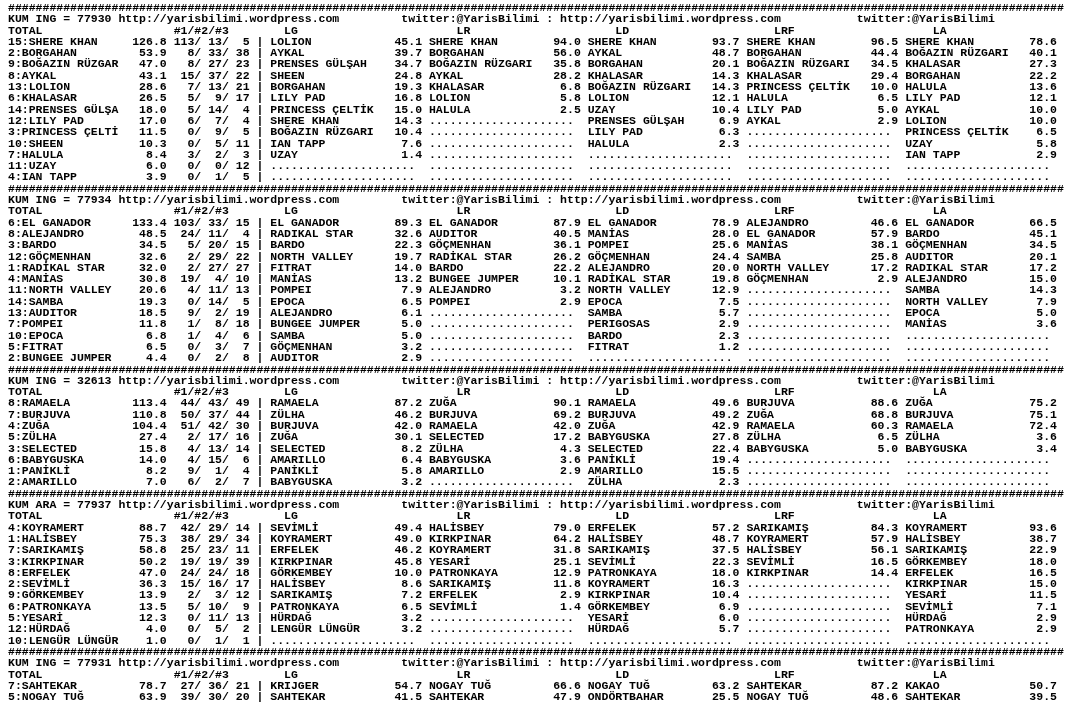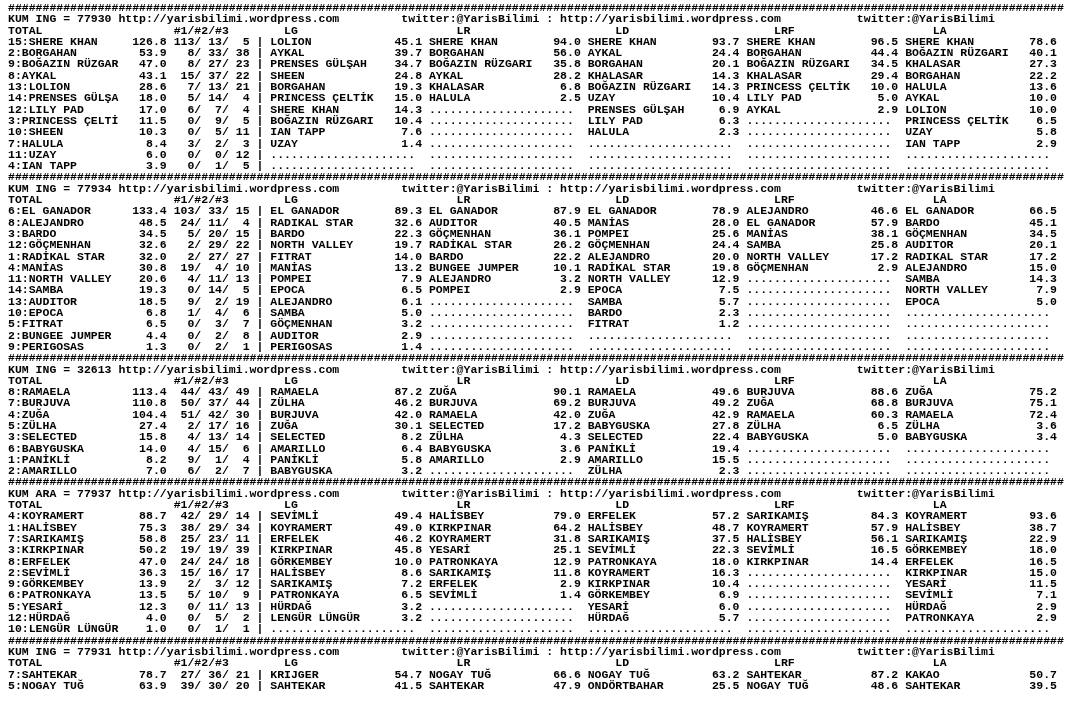--- a/index.html
+++ b/index.html
@@ -26,47 +26,48 @@
   }
 </style>
 </head>
 <body>
 
 <div id="report">
     <div class="line">#########################################################################################################################################################</div>
     <div class="line">KUM ING = 77930 http://yarisbilimi.wordpress.com         twitter:@YarisBilimi : http://yarisbilimi.wordpress.com           twitter:@YarisBilimi</div>
     <div class="line">TOTAL                   #1/#2/#3        LG                       LR                     LD                     LRF                    LA                 </div>
     <div class="line">15:SHERE KHAN     126.8 113/ 13/  5 | LOLION            45.1 SHERE KHAN        94.0 SHERE KHAN        93.7 SHERE KHAN        96.5 SHERE KHAN        78.6 </div>
-    <div class="line">2:BORGAHAN         53.9   8/ 33/ 38 | AYKAL             39.7 BORGAHAN          56.0 AYKAL             24.4 BORGAHAN          44.4 BOĞAZIN RÜZGARI   40.1 </div>
+    <div class="line">2:BORGAHAN         53.9   8/ 33/ 38 | AYKAL             39.7 BORGAHAN          56.0 AYKAL             48.7 BORGAHAN          44.4 BOĞAZIN RÜZGARI   40.1 </div>
     <div class="line">9:BOĞAZIN RÜZGAR   47.0   8/ 27/ 23 | PRENSES GÜLŞAH    34.7 BOĞAZIN RÜZGARI   35.8 BORGAHAN          20.1 BOĞAZIN RÜZGARI   34.5 KHALASAR          27.3 </div>
     <div class="line">8:AYKAL            43.1  15/ 37/ 22 | SHEEN             24.8 AYKAL             28.2 KHALASAR          14.3 KHALASAR          29.4 BORGAHAN          22.2 </div>
     <div class="line">13:LOLION          28.6   7/ 13/ 21 | BORGAHAN          19.3 KHALASAR           6.8 BOĞAZIN RÜZGARI   14.3 PRINCESS ÇELTİK   10.0 HALULA            13.6 </div>
+    <div class="line">6:KHALASAR         26.5   5/  9/ 17 | LILY PAD          16.8 LOLION             5.8 LOLION            12.1 HALULA             6.5 LILY PAD          12.1 </div>
     <div class="line">14:PRENSES GÜLŞA   18.0   5/ 14/  4 | PRINCESS ÇELTİK   15.0 HALULA             2.5 UZAY              10.4 LILY PAD           5.0 AYKAL             10.0 </div>
     <div class="line">12:LILY PAD        17.0   6/  7/  4 | SHERE KHAN        14.3 .....................  PRENSES GÜLŞAH     6.9 AYKAL              2.9 LOLION            10.0 </div>
     <div class="line">3:PRINCESS ÇELTİ   11.5   0/  9/  5 | BOĞAZIN RÜZGARI   10.4 .....................  LILY PAD           6.3 .....................  PRINCESS ÇELTİK    6.5 </div>
     <div class="line">10:SHEEN           10.3   0/  5/ 11 | IAN TAPP           7.6 .....................  HALULA             2.3 .....................  UZAY               5.8 </div>
     <div class="line">7:HALULA            8.4   3/  2/  3 | UZAY               1.4 .....................  .....................  .....................  IAN TAPP           2.9 </div>
     <div class="line">11:UZAY             6.0   0/  0/ 12 | .....................  .....................  .....................  .....................  .....................  </div>
     <div class="line">4:IAN TAPP          3.9   0/  1/  5 | .....................  .....................  .....................  .....................  .....................  </div>
     <div class="line">#########################################################################################################################################################</div>
     <div class="line">KUM ING = 77934 http://yarisbilimi.wordpress.com         twitter:@YarisBilimi : http://yarisbilimi.wordpress.com           twitter:@YarisBilimi</div>
     <div class="line">TOTAL                   #1/#2/#3        LG                       LR                     LD                     LRF                    LA                 </div>
     <div class="line">6:EL GANADOR      133.4 103/ 33/ 15 | EL GANADOR        89.3 EL GANADOR        87.9 EL GANADOR        78.9 ALEJANDRO         46.6 EL GANADOR        66.5 </div>
     <div class="line">8:ALEJANDRO        48.5  24/ 11/  4 | RADIKAL STAR      32.6 AUDITOR           40.5 MANİAS            28.0 EL GANADOR        57.9 BARDO             45.1 </div>
     <div class="line">3:BARDO            34.5   5/ 20/ 15 | BARDO             22.3 GÖÇMENHAN         36.1 POMPEI            25.6 MANİAS            38.1 GÖÇMENHAN         34.5 </div>
     <div class="line">12:GÖÇMENHAN       32.6   2/ 29/ 22 | NORTH VALLEY      19.7 RADİKAL STAR      26.2 GÖÇMENHAN         24.4 SAMBA             25.8 AUDITOR           20.1 </div>
     <div class="line">1:RADİKAL STAR     32.0   2/ 27/ 27 | FITRAT            14.0 BARDO             22.2 ALEJANDRO         20.0 NORTH VALLEY      17.2 RADIKAL STAR      17.2 </div>
     <div class="line">4:MANİAS           30.8  19/  4/ 10 | MANİAS            13.2 BUNGEE JUMPER     10.1 RADİKAL STAR      19.8 GÖÇMENHAN          2.9 ALEJANDRO         15.0 </div>
     <div class="line">11:NORTH VALLEY    20.6   4/ 11/ 13 | POMPEI             7.9 ALEJANDRO          3.2 NORTH VALLEY      12.9 .....................  SAMBA             14.3 </div>
     <div class="line">14:SAMBA           19.3   0/ 14/  5 | EPOCA              6.5 POMPEI             2.9 EPOCA              7.5 .....................  NORTH VALLEY       7.9 </div>
     <div class="line">13:AUDITOR         18.5   9/  2/ 19 | ALEJANDRO          6.1 .....................  SAMBA              5.7 .....................  EPOCA              5.0 </div>
+    <div class="line">7:POMPEI           11.8   1/  8/ 18 | BUNGEE JUMPER      5.0 .....................  PERIGOSAS          2.9 .....................  MANİAS             3.6 </div>
     <div class="line">10:EPOCA            6.8   1/  4/  6 | SAMBA              5.0 .....................  BARDO              2.3 .....................  .....................  </div>
     <div class="line">5:FITRAT            6.5   0/  3/  7 | GÖÇMENHAN          3.2 .....................  FITRAT             1.2 .....................  .....................  </div>
     <div class="line">2:BUNGEE JUMPER     4.4   0/  2/  8 | AUDITOR            2.9 .....................  .....................  .....................  .....................  </div>
-    <div class="line">9:PERIGOSAS         1.3   0/  2/  1 | PERIGOSAS          1.4 .....................  .....................  .....................  .....................  </div>
     <div class="line">#########################################################################################################################################################</div>
     <div class="line">KUM ING = 32613 http://yarisbilimi.wordpress.com         twitter:@YarisBilimi : http://yarisbilimi.wordpress.com           twitter:@YarisBilimi</div>
     <div class="line">TOTAL                   #1/#2/#3        LG                       LR                     LD                     LRF                    LA                 </div>
     <div class="line">8:RAMAELA         113.4  44/ 43/ 49 | RAMAELA           87.2 ZUĞA              90.1 RAMAELA           49.6 BURJUVA           88.6 ZUĞA              75.2 </div>
     <div class="line">7:BURJUVA         110.8  50/ 37/ 44 | ZÜLHA             46.2 BURJUVA           69.2 BURJUVA           49.2 ZUĞA              68.8 BURJUVA           75.1 </div>
     <div class="line">4:ZUĞA            104.4  51/ 42/ 30 | BURJUVA           42.0 RAMAELA           42.0 ZUĞA              42.9 RAMAELA           60.3 RAMAELA           72.4 </div>
     <div class="line">5:ZÜLHA            27.4   2/ 17/ 16 | ZUĞA              30.1 SELECTED          17.2 BABYGUSKA         27.8 ZÜLHA              6.5 ZÜLHA              3.6 </div>
     <div class="line">3:SELECTED         15.8   4/ 13/ 14 | SELECTED           8.2 ZÜLHA              4.3 SELECTED          22.4 BABYGUSKA          5.0 BABYGUSKA          3.4 </div>
     <div class="line">6:BABYGUSKA        14.0   4/ 15/  6 | AMARILLO           6.4 BABYGUSKA          3.6 PANİKLİ           19.4 .....................  .....................  </div>
     <div class="line">1:PANİKLİ           8.2   9/  1/  4 | PANİKLİ            5.8 AMARILLO           2.9 AMARILLO          15.5 .....................  .....................  </div>

